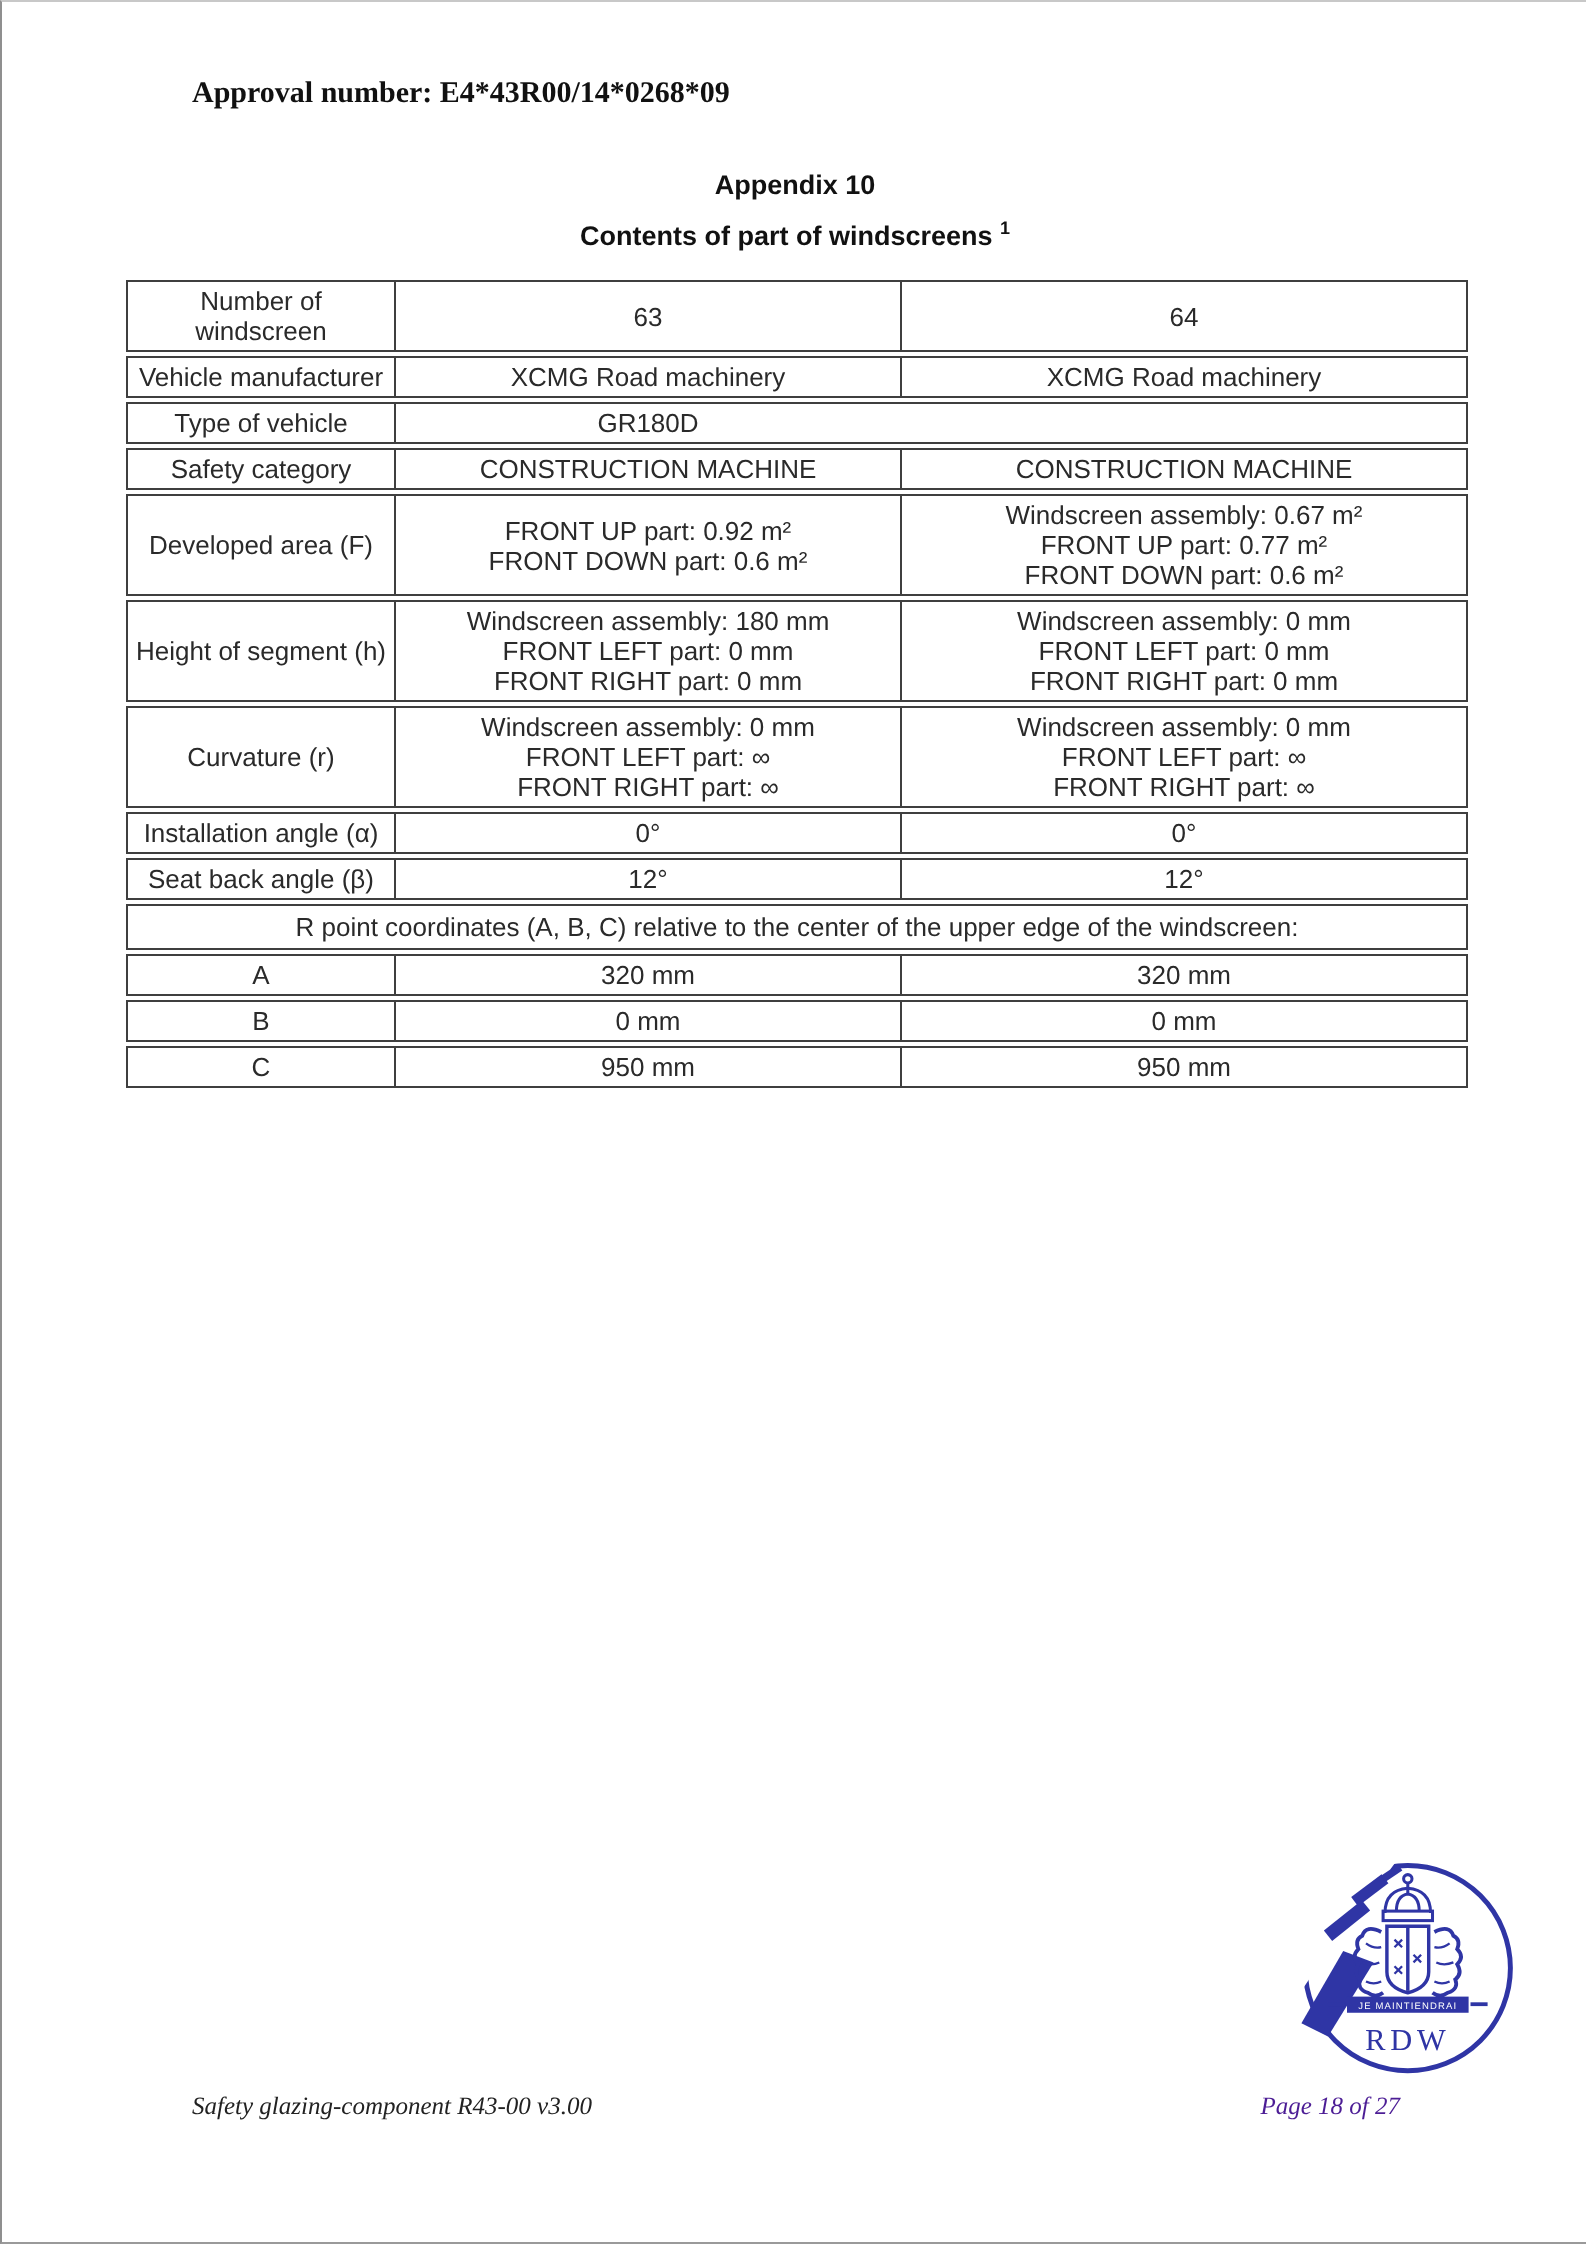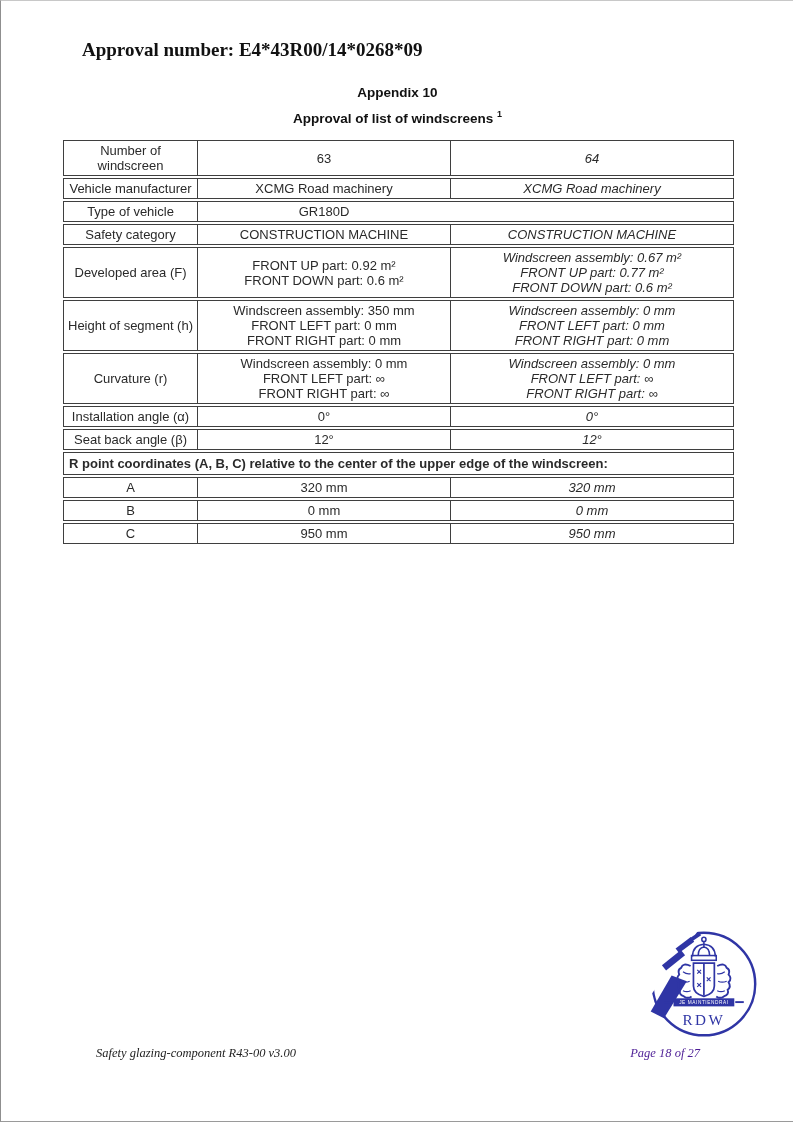--- a/index.html
+++ b/index.html
@@ -3,59 +3,59 @@
 <meta charset="utf-8">
 <style>
   html,body{margin:0;padding:0;}
   body{
     width:793px;height:1122px;position:relative;background:#ffffff;
     font-family:"Liberation Sans", sans-serif;color:#222;
     border-left:1px solid #8f8f8f;border-bottom:1px solid #9a9a9a;border-top:1px solid #c8c8c8;
     box-sizing:border-box;overflow:hidden;
   }
   .approval{
-    position:absolute;left:81px;top:38px;
-    font-family:"Liberation Serif", serif;font-weight:bold;font-size:19px;color:#111;
+    position:absolute;left:95px;top:38px;
+    font-family:"Liberation Serif", serif;font-weight:bold;font-size:15px;color:#111;
   }
   .titles{position:absolute;left:0;top:84px;width:793px;text-align:center;}
   .title1{font-weight:bold;font-size:13.5px;color:#111;margin-bottom:9px;}
   .title2{font-weight:bold;font-size:13.5px;color:#111;}
   .title2 sup{font-size:9px;}
   
   .ctable{position:absolute;left:62px;top:139px;width:671px;box-sizing:border-box;}
   .t-row{display:flex;border:1px solid #3f3f3f;margin-top:2px;background:#fff;box-sizing:border-box;align-items:stretch;}
   .t-row:first-child{margin-top:0;}
   .t-cell{display:flex;flex-direction:column;justify-content:center;text-align:center;
           padding:2px 4px;font-size:13px;line-height:15px;color:#2a2a2a;box-sizing:border-box;}
   .t-label{width:133px;}
   .t-mid{width:253px;border-left:1px solid #3f3f3f;}
-  .t-right{flex:1;border-left:1px solid #3f3f3f;font-style:italic;}
+  .t-right{flex:1;border-left:1px solid #3f3f3f;}
   .t-span{flex:1;font-size:13px;line-height:15px;color:#2a2a2a;padding:3px 5px;text-align:left;}
-  .t-span.center{font-weight:bold;}
+  .t-span.center{text-align:center;}
   .t-line{white-space:nowrap;text-align:center;}
   
   .logo{position:absolute;left:644px;top:927px;width:114px;height:114px;}
   
   .footer-left{
     position:absolute;left:95px;top:1045px;
     font-family:"Liberation Serif", serif;font-style:italic;font-size:12.5px;color:#222;
   }
   .footer-right{
     position:absolute;right:93px;top:1045px;
     font-family:"Liberation Serif", serif;font-style:italic;font-size:12.5px;color:#4c1d95;margin-left:44px;
   }
 </style>
 </head>
 <body>
 
 <div class="approval">Approval number: E4*43R00/14*0268*09</div>
 
 <div class="titles">
   <div class="title1">Appendix 10</div>
-  <div class="title2"><span>Approval of list of windscreens</span> <sup>1</sup></div>
+  <div class="title2"><span>Contents of part of windscreens</span> <sup>1</sup></div>
 </div>
 
 <div class="ctable">
     <div class="t-row">
       <div class="t-cell t-label">Number of windscreen</div>
       <div class="t-cell t-mid">
         <div class="t-line">63</div>
       </div>
       <div class="t-cell t-right">
         <div class="t-line">64</div>
@@ -93,21 +93,21 @@
       </div>
       <div class="t-cell t-right">
         <div class="t-line">Windscreen assembly: 0.67 m²</div>
         <div class="t-line">FRONT UP part: 0.77 m²</div>
         <div class="t-line">FRONT DOWN part: 0.6 m²</div>
       </div>
     </div>
     <div class="t-row">
       <div class="t-cell t-label">Height of segment (h)</div>
       <div class="t-cell t-mid">
-        <div class="t-line">Windscreen assembly: 350 mm</div>
+        <div class="t-line">Windscreen assembly: 180 mm</div>
         <div class="t-line">FRONT LEFT part: 0 mm</div>
         <div class="t-line">FRONT RIGHT part: 0 mm</div>
       </div>
       <div class="t-cell t-right">
         <div class="t-line">Windscreen assembly: 0 mm</div>
         <div class="t-line">FRONT LEFT part: 0 mm</div>
         <div class="t-line">FRONT RIGHT part: 0 mm</div>
       </div>
     </div>
     <div class="t-row">

